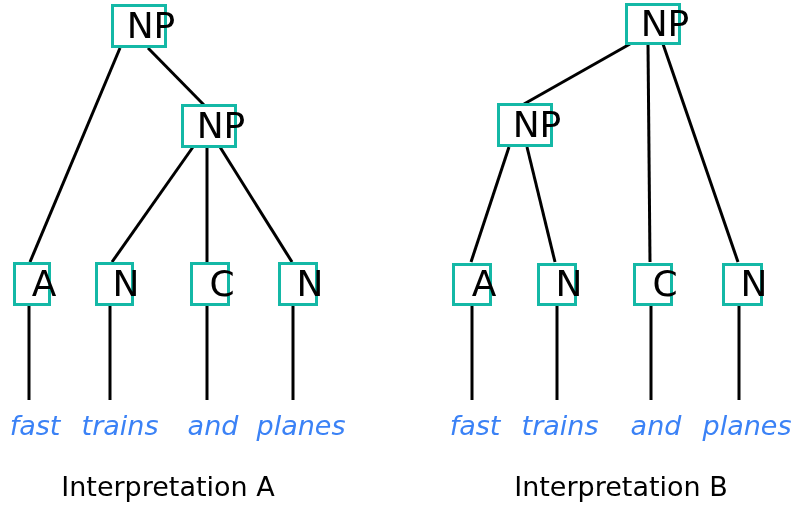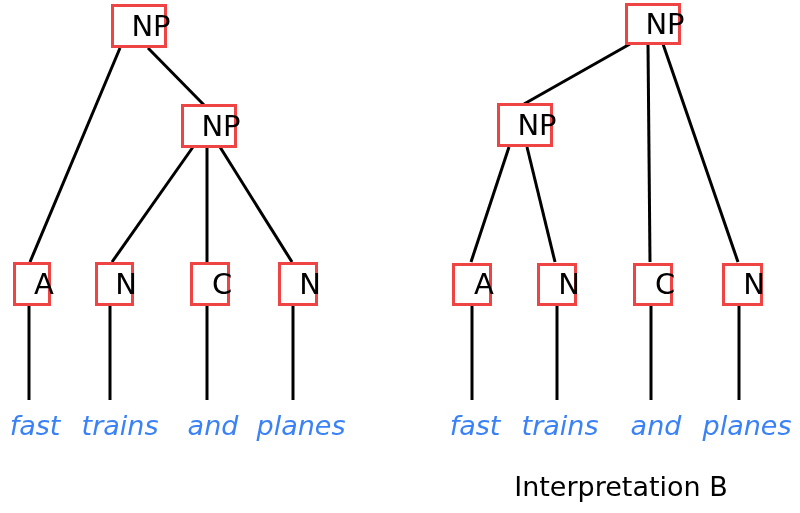--- a/index.html
+++ b/index.html
@@ -17,26 +17,26 @@
     overflow: hidden;
   }
   .edges-svg {
     position: absolute;
     left: 0;
     top: 0;
   }
   .node {
     position: absolute;
     box-sizing: border-box;
-    border: 3px solid #ef4444;
+    border: 3px solid #14b8a6;
     background: #ffffff;
     display: flex;
     align-items: center;
     justify-content: center;
-    font-size: 29px;
+    font-size: 36px;
     line-height: 1;
     color: #000000;
     padding-left: 24px;
   }
   .word {
     position: absolute;
     transform: translate(-50%, -50%);
     font-style: italic;
     font-size: 27px;
     line-height: 1;
@@ -91,20 +91,21 @@
     <div class="node" style="left: 190px; top: 262px; width: 40px; height: 44px;">
       <span>C</span>
     </div>
     <div class="node" style="left: 278px; top: 262px; width: 40px; height: 44px;">
       <span>N</span>
     </div>
     <span class="word" style="left: 35px; top: 425px;">fast</span>
     <span class="word" style="left: 120px; top: 425px;">trains</span>
     <span class="word" style="left: 213px; top: 425px;">and</span>
     <span class="word" style="left: 301px; top: 425px;">planes</span>
+    <span class="caption" style="left: 168px; top: 486px;">Interpretation A</span>
     <div class="node" style="left: 625px; top: 3px; width: 56px; height: 42px;">
       <span>NP</span>
     </div>
     <div class="node" style="left: 497px; top: 103px; width: 56px; height: 44px;">
       <span>NP</span>
     </div>
     <div class="node" style="left: 452px; top: 262.5px; width: 40px; height: 43px;">
       <span>A</span>
     </div>
     <div class="node" style="left: 537px; top: 262.5px; width: 40px; height: 43px;">

